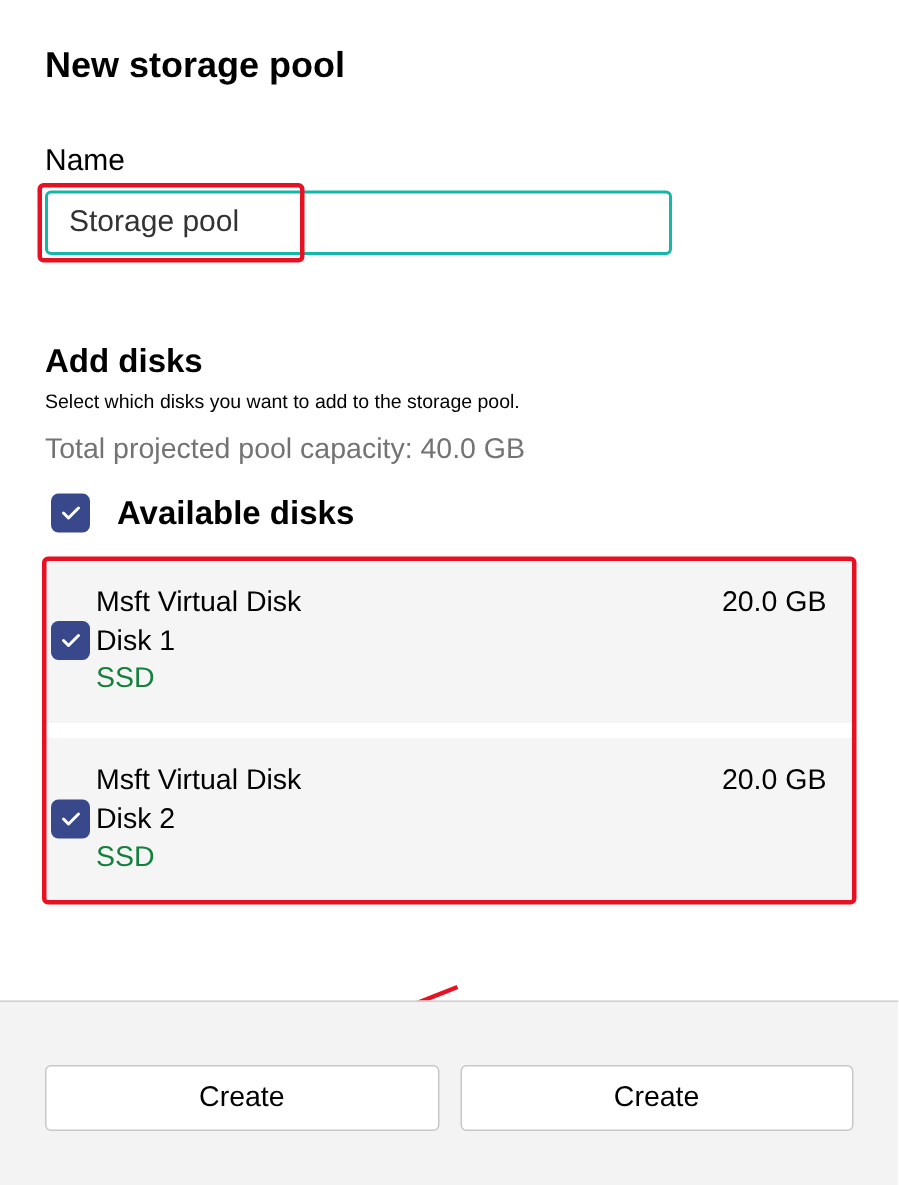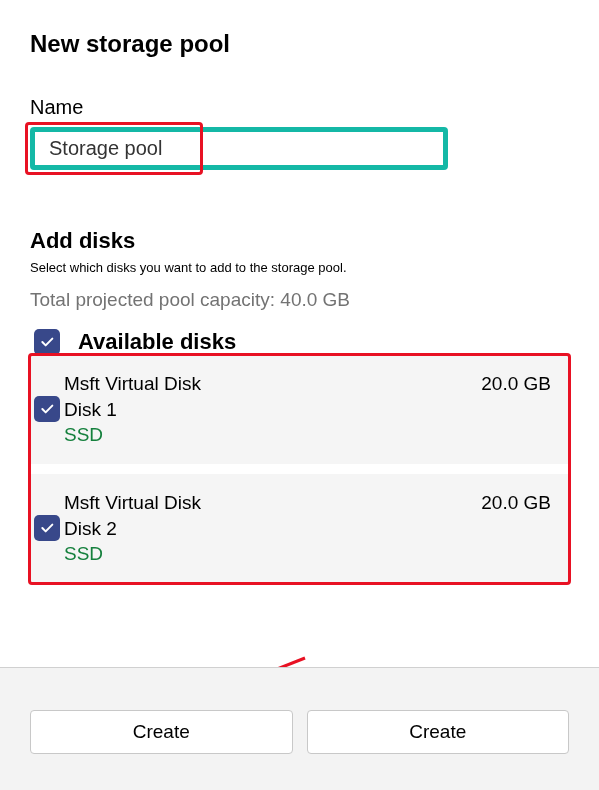--- a/index.html
+++ b/index.html
@@ -34,21 +34,21 @@
       position: relative;
       width: 418px;
       margin-bottom: 58px;
     }
     .name-input {
       width: 100%;
       height: 43px;
       padding: 0 14px;
       font-size: 20px;
       color: #333;
-      border: 5px solid #14b8a6;
+      border: 2px solid #14b8a6;
       border-radius: 4px;
       outline: none;
       background: #fff;
     }
     .red-highlight-name {
       position: absolute;
       top: -5px;
       left: -5px;
       width: 178px;
       height: 53px;
@@ -69,20 +69,21 @@
     }
     .capacity-line {
       font-size: 19px;
       color: #737373;
       margin-bottom: 18px;
     }
     .available-row {
       display: flex;
       align-items: center;
       gap: 18px;
+      margin-bottom: 18px;
       padding-left: 4px;
     }
     .available-label {
       font-size: 22px;
       font-weight: 600;
       color: #000;
     }
     .checkbox {
       width: 26px;
       height: 26px;

